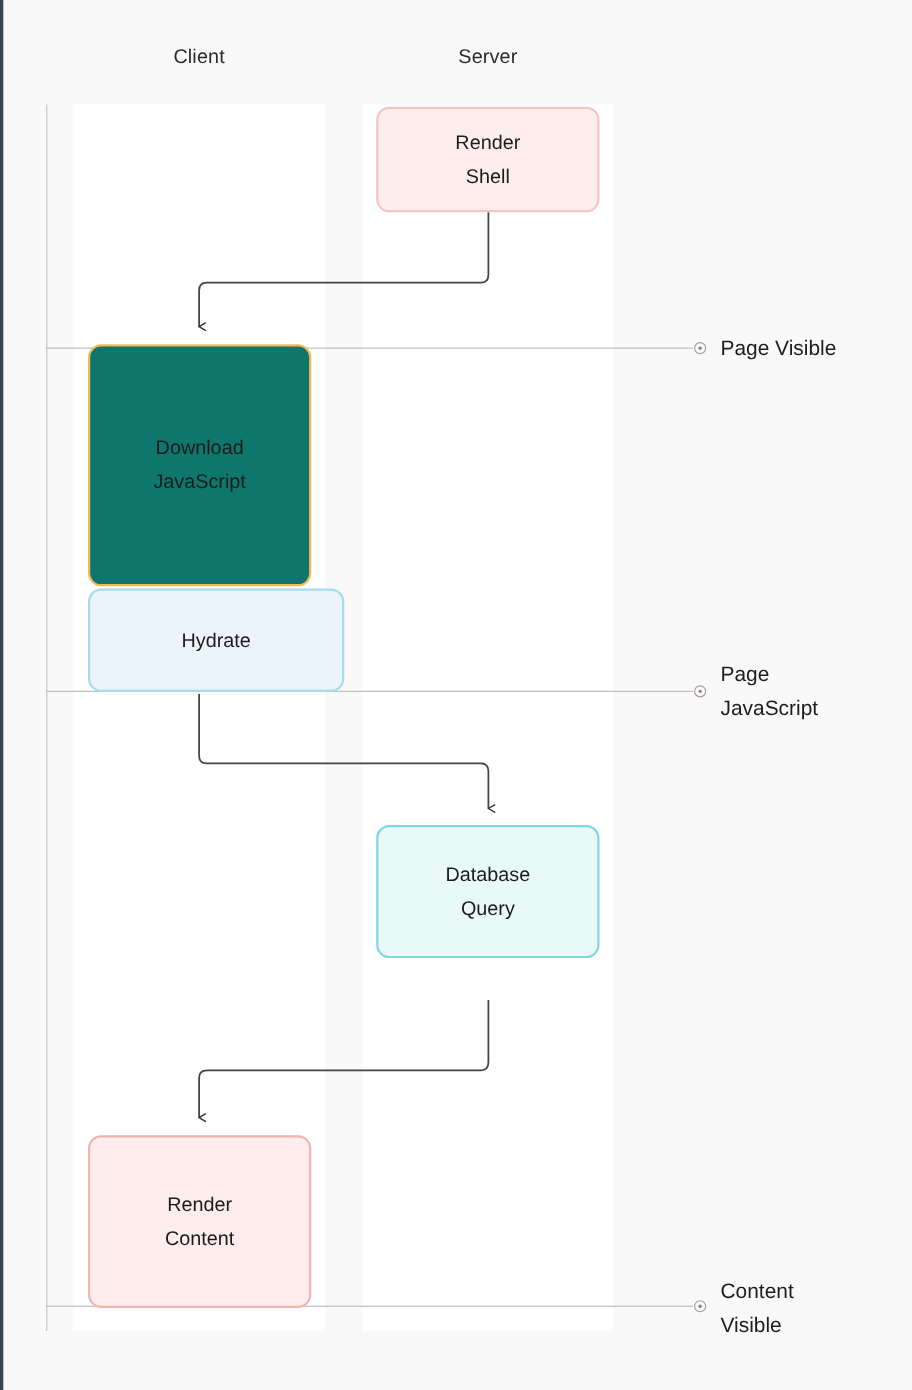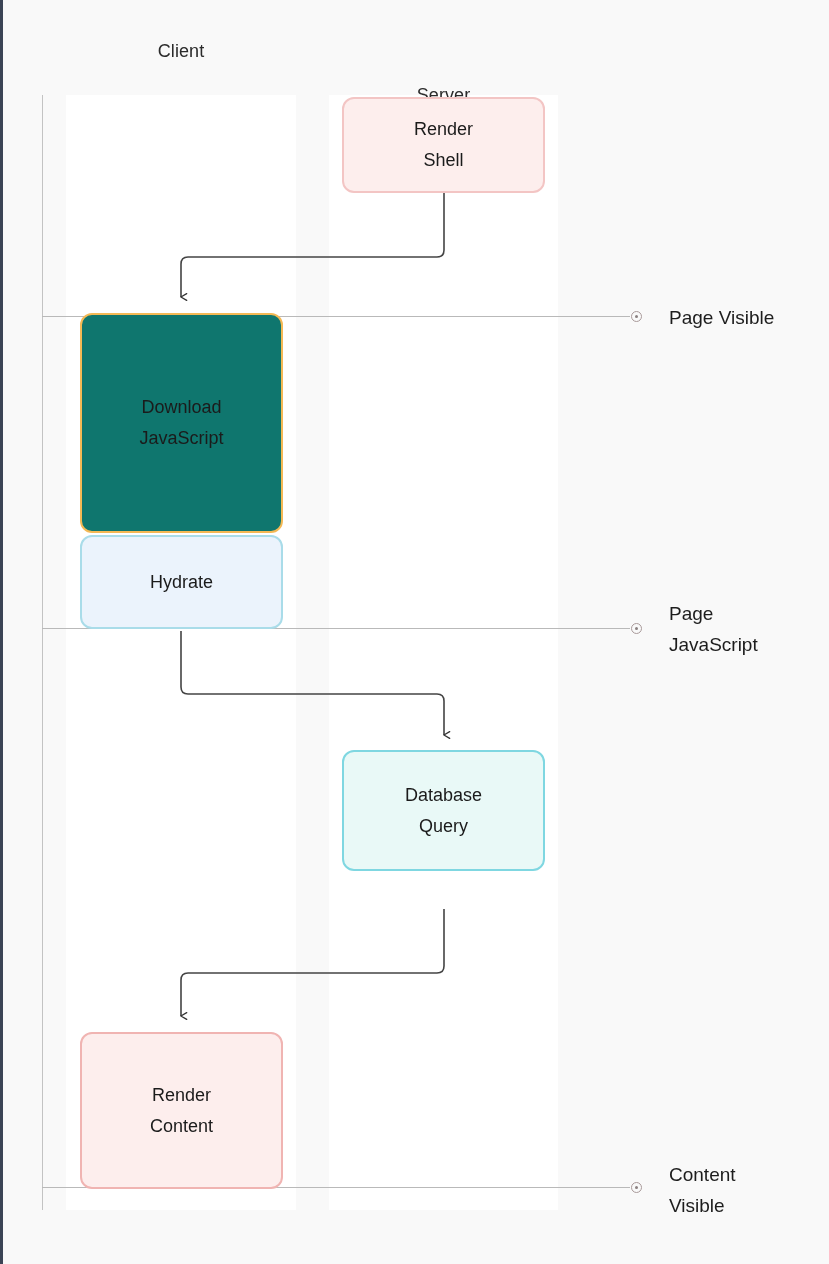--- a/index.html
+++ b/index.html
@@ -48,21 +48,21 @@
   
   .lane-header {
     position: absolute;
     top: 41px;
     font-size: 18px;
     color: #2b2b2b;
     text-align: center;
     letter-spacing: .1px;
   }
   .lane-header.client { left: 66px;  width: 230px; }
-  .lane-header.server { left: 329px; width: 229px; margin-top: 44px; }
+  .lane-header.server { left: 329px; width: 229px; }
 
   
   .milestone-line {
     position: absolute;
     left: 42px;
     height: 1px;
     background: #b9b9b9;
   }
 
   
@@ -83,21 +83,20 @@
     border-radius: 50%;
     background: #8a8080;
   }
 
   .milestone-label {
     position: absolute;
     font-size: 19px;
     line-height: 31px;
     color: #1d1d1d;
     white-space: pre-line;
-    margin-left: 14px;
   }
 
   
   .node {
     position: absolute;
     box-sizing: border-box;
     border-radius: 12px;
     border-width: 2px;
     border-style: solid;
     display: flex;
@@ -159,21 +158,21 @@
   </svg>
 
   <div class="node" style="left:342px; top:97px; width:203px; height:96px;
               background:#fdeeed; border-color:#f3c5c4;">Render
 Shell</div>
 
   <div class="node" style="left:80px; top:313px; width:203px; height:220px;
               background:#0f766e; border-color:#f4b955;">Download
 JavaScript</div>
 
-  <div class="node" style="left:80px; top:535px; width:203px; height:94px;
+  <div class="node" style="left:80px; top:535px; width:233px; height:94px;
               background:#ebf3fc; border-color:#a9dce9;">Hydrate</div>
 
   <div class="node" style="left:342px; top:750px; width:203px; height:121px;
               background:#e9f9f7; border-color:#7fd7e1;">Database
 Query</div>
 
   <div class="node" style="left:80px; top:1032px; width:203px; height:157px;
               background:#fdeeed; border-color:#f0b4b2;">Render
 Content</div>
 

